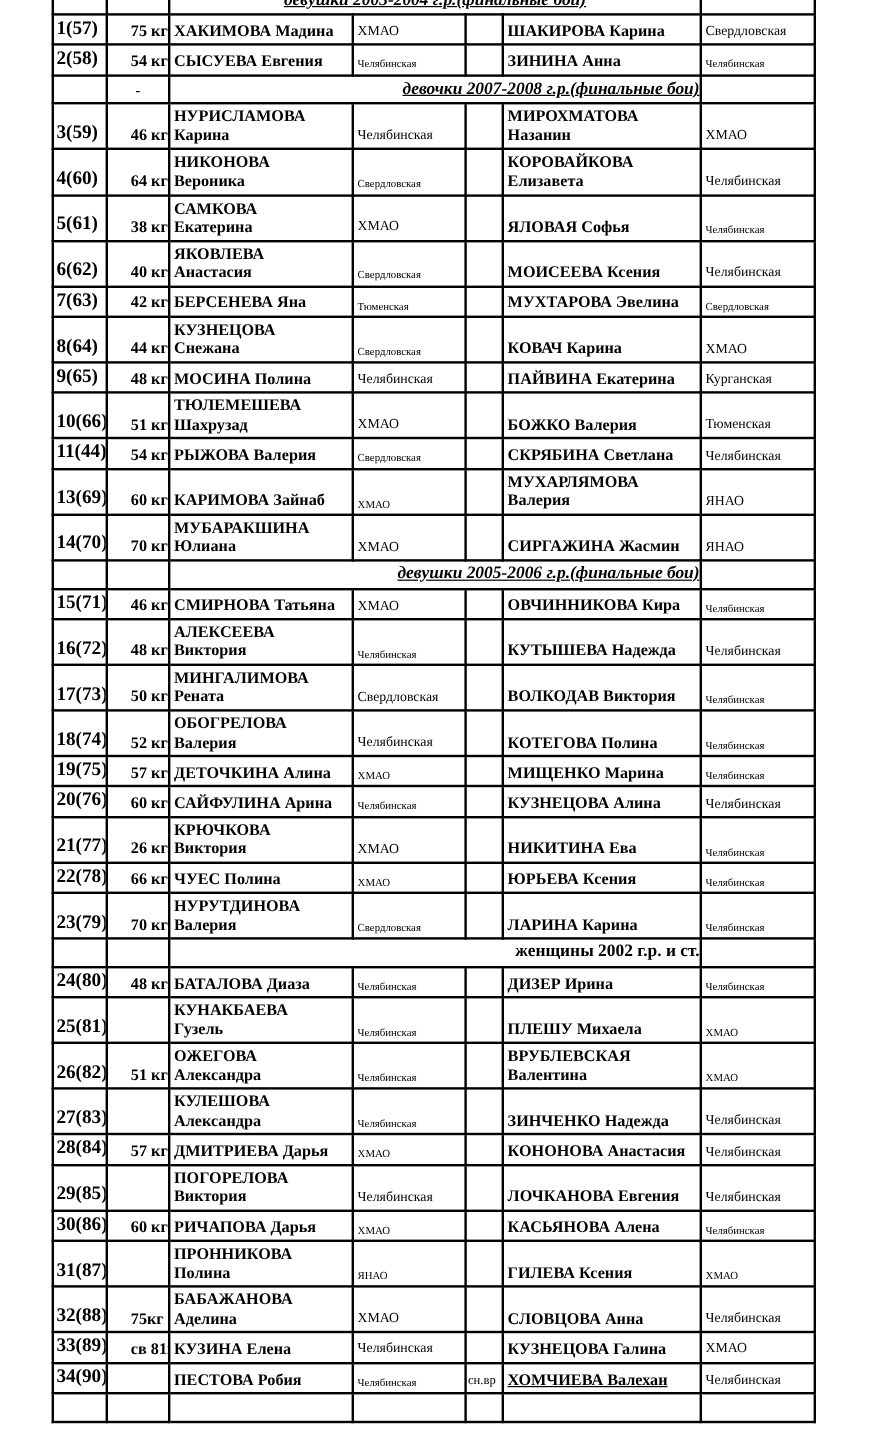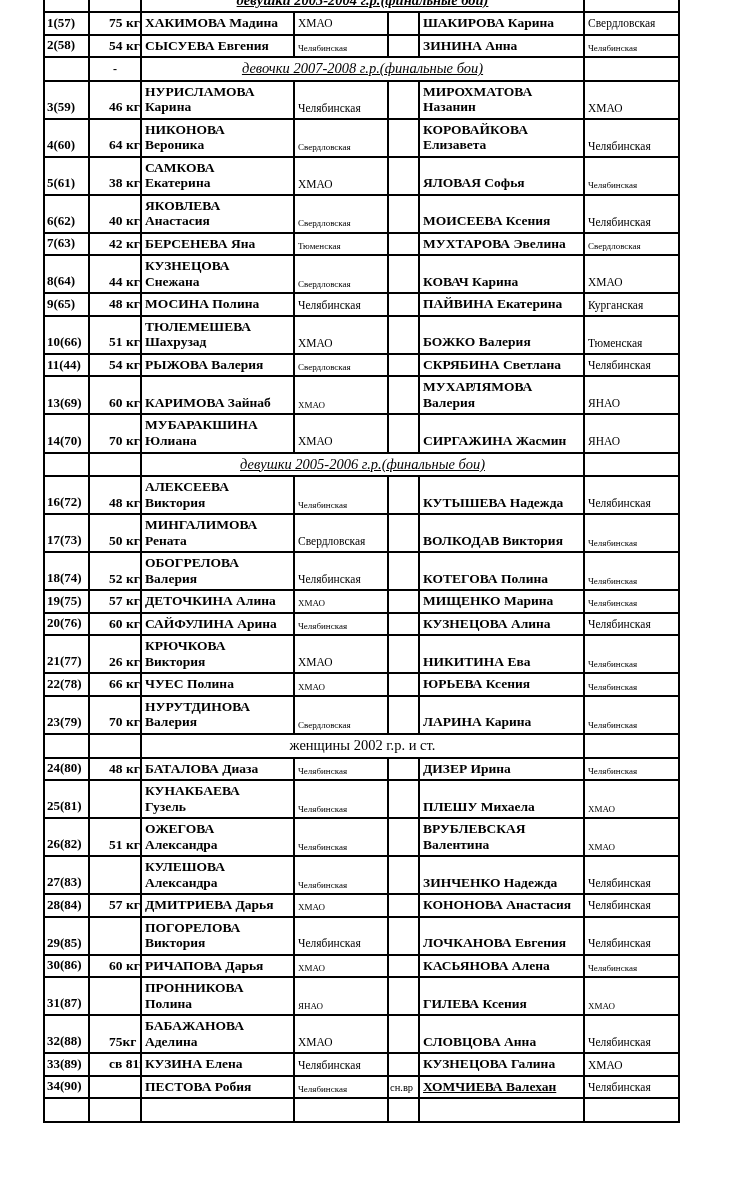--- a/index.html
+++ b/index.html
@@ -8,29 +8,29 @@
     font-family:"Liberation Serif",serif;color:#000;
   }
   table.protocol{
     border-collapse:collapse;table-layout:fixed;
     margin:0 0 0 43px;width:632px;
   }
   td{
     border:2px solid #000;vertical-align:bottom;
     padding:2px 3px 3px 3px;line-height:1.15;overflow:hidden;
   }
-  td.c-num{font-weight:700;font-size:13px;white-space:nowrap;padding-left:2px;padding-right:18px}
+  td.c-num{font-weight:700;font-size:16px;white-space:nowrap;padding-left:2px;padding-right:18px}
   td.c-wgt{font-weight:700;font-size:13.5px;white-space:nowrap;padding-left:19px;padding-right:1px}
   td.c-name{font-weight:700;font-size:13.5px;white-space:pre-line}
   td.c-reg{font-size:11.5px}
   td.c-reg.small{font-size:9px}
   td.c-mid{font-size:10.5px;padding:2px 1px 3px 1px}
   .u-underline{text-decoration:underline}
   tr.hdr td.hdr-text{
-    font-weight:400;font-size:14.5px;text-align:center;
+    font-weight:700;font-size:14.5px;text-align:right;
     vertical-align:middle;padding:2px 0 3px 0;white-space:nowrap;margin-left:41px;
   }
   tr.hdr td.hdr-text.italic{font-style:italic}
   tr.hdr td.hdr-dash{font-weight:700;font-size:12px;text-align:center}
   tr.partial td{border-top:none;padding:0}
   tr.partial .clip{
     position:relative;height:11px;overflow:hidden;
   }
   tr.partial .clip span{
     position:absolute;top:-8px;left:50%;transform:translateX(-50%);
@@ -196,20 +196,29 @@
         <td class="c-name">СИРГАЖИНА Жасмин</td>
         <td class="c-reg">ЯНАО</td>
       </tr>
       <tr class="hdr">
         <td></td>
         <td class="hdr-dash"></td>
         <td class="hdr-text italic" colspan="4"><span class="u-underline">девушки 2005-2006 г.р.(финальные бои)</span></td>
         <td></td>
       </tr>
       <tr>
+        <td class="c-num">15(71)</td>
+        <td class="c-wgt">46 кг</td>
+        <td class="c-name">СМИРНОВА Татьяна</td>
+        <td class="c-reg">ХМАО</td>
+        <td class="c-mid"></td>
+        <td class="c-name">ОВЧИННИКОВА Кира</td>
+        <td class="c-reg small">Челябинская</td>
+      </tr>
+      <tr>
         <td class="c-num">16(72)</td>
         <td class="c-wgt">48 кг</td>
         <td class="c-name">АЛЕКСЕЕВА
 Виктория</td>
         <td class="c-reg small">Челябинская</td>
         <td class="c-mid"></td>
         <td class="c-name">КУТЫШЕВА Надежда</td>
         <td class="c-reg">Челябинская</td>
       </tr>
       <tr>

